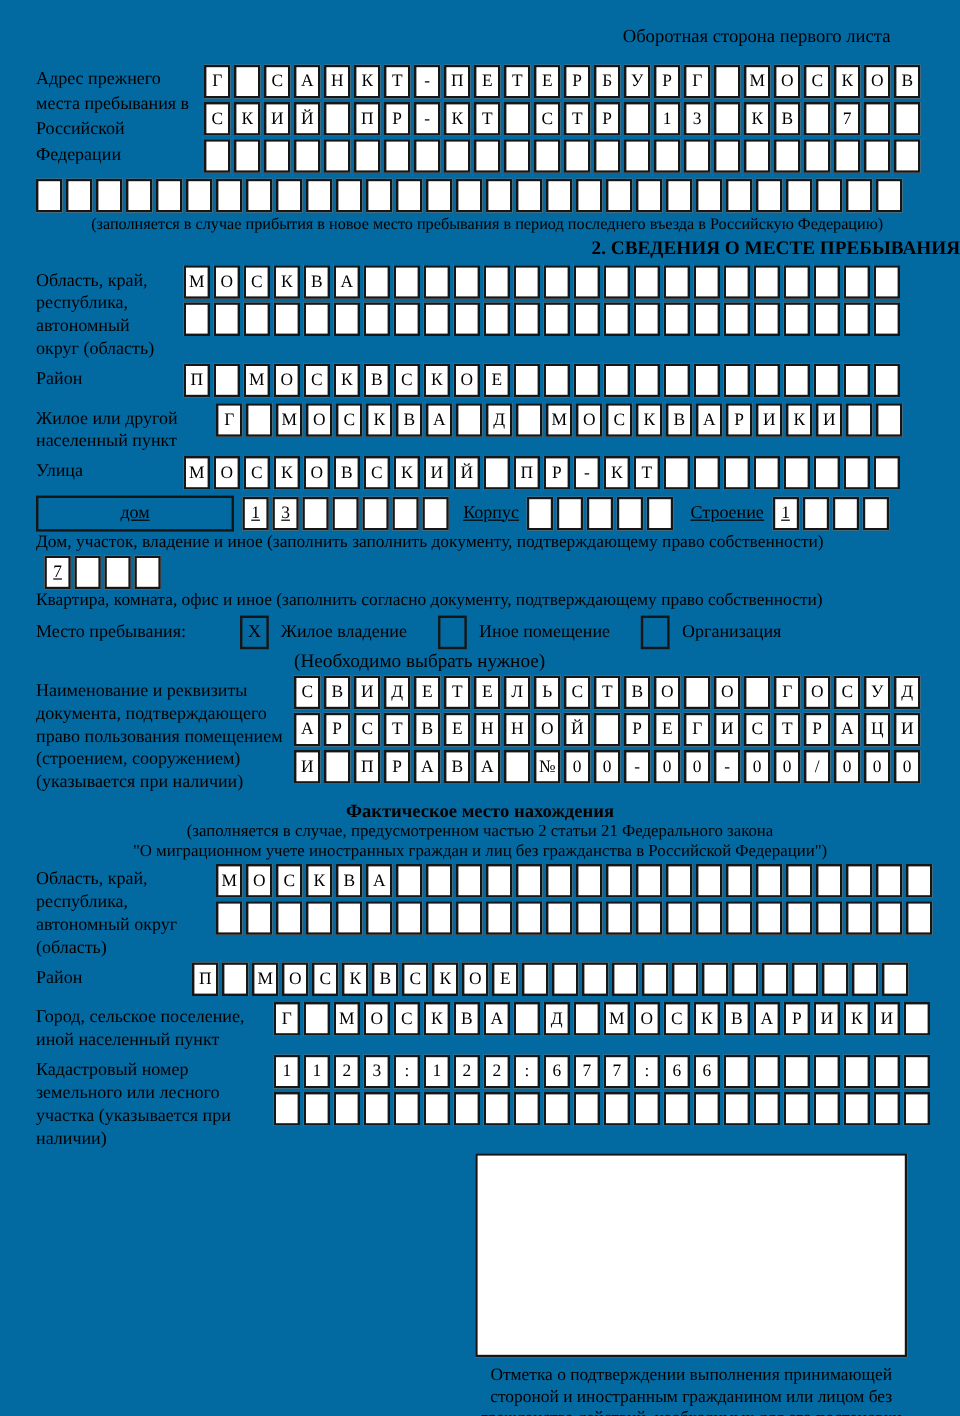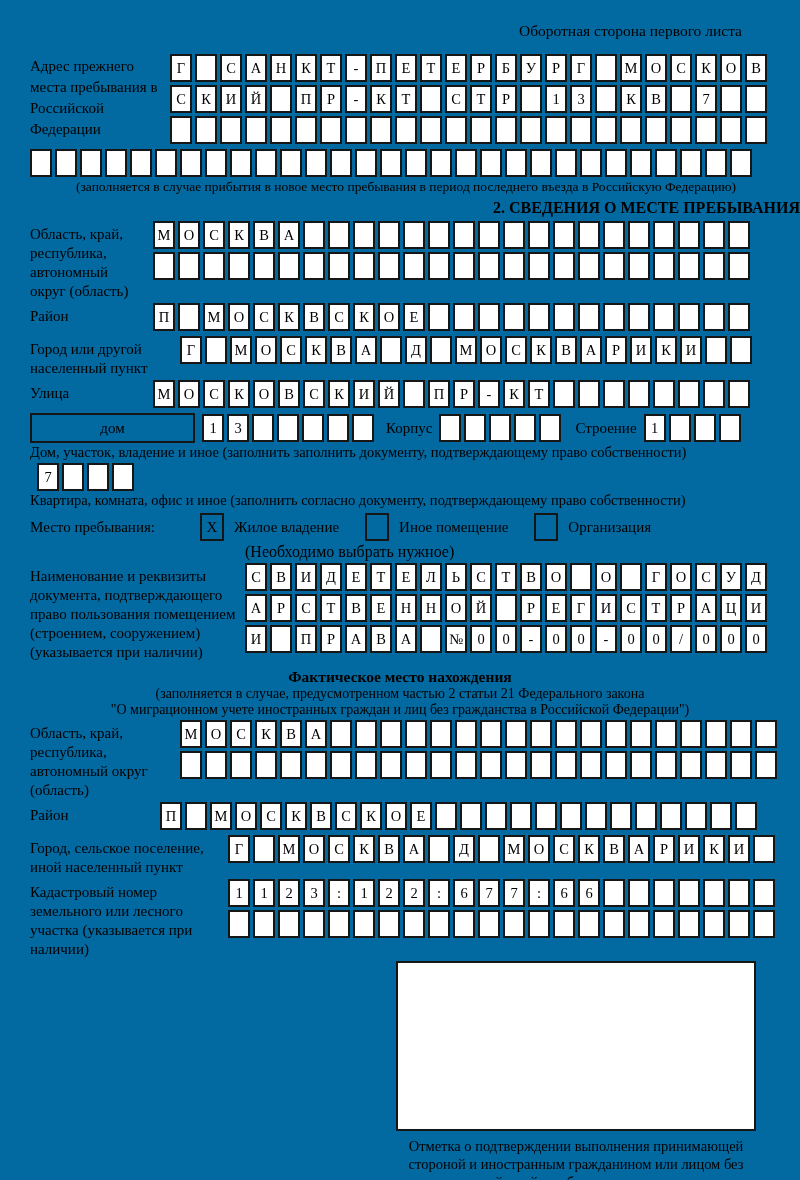--- a/index.html
+++ b/index.html
@@ -12,21 +12,21 @@
         font-size:14.5px;line-height:1;}
   .rows .cellrow{margin-bottom:3px;}
   .field{display:flex;margin-left:30px;margin-bottom:2px;}
   .flabel{flex:0 0 auto;font-size:15px;line-height:19px;padding-top:4px;padding-right:6px;box-sizing:border-box;}
   .prev{margin-top:14px;}
   .prevlabel{width:140px;line-height:21px;padding-top:2px;}
   .w123{width:123px;} .w150{width:150px;} .w130{width:130px;} .w198{width:198px;} .w215{width:215px;}
   .fullrow{margin:1px 0 0 30px;}
   .small-note{font-size:13.5px;text-align:center;margin-top:2px;margin-left:12px;}
   .sect-title{font-size:16px;font-weight:bold;text-align:right;margin:4px 0 4px 0;}
-  .houserow{display:flex;align-items:center;margin:2px 0 1px 30px;}
+  .houserow{display:flex;align-items:center;margin:2px 0 1px 30px;text-decoration:underline;}
   .hbox{border:2px solid #161616;height:30px;box-sizing:border-box;display:flex;
         align-items:center;justify-content:center;font-size:15px;flex:0 0 auto;}
   .hbox.dom{width:165px;} .hbox.kv{width:205px;}
   .houserow .cellrow{margin-left:7px;}
   .inllbl{font-size:15px;flex:0 0 auto;}
   .inllbl.k{margin-left:12px;} .inllbl.s{margin-left:14px;}
   .caption{font-size:14.5px;margin:1px 0 2px 30px;}
   .stayrow{display:flex;align-items:center;margin:4px 0 0 30px;}
   .staylabel{font-size:15px;width:170px;flex:0 0 auto;}
   .chk{width:24px;height:28px;border:2px solid #161616;box-sizing:border-box;flex:0 0 auto;
@@ -250,21 +250,21 @@
           <div class="cell"></div>
           <div class="cell"></div>
           <div class="cell"></div>
           <div class="cell"></div>
           <div class="cell"></div>
         </div>
     </div>
   </div>
 
   <div class="field">
-    <div class="flabel w150">Город или другой населенный пункт</div>
+    <div class="flabel w150">Жилое или другой населенный пункт</div>
     <div class="rows">
       <div class="cellrow">
           <div class="cell">Г</div>
           <div class="cell"></div>
           <div class="cell">М</div>
           <div class="cell">О</div>
           <div class="cell">С</div>
           <div class="cell">К</div>
           <div class="cell">В</div>
           <div class="cell">А</div>

